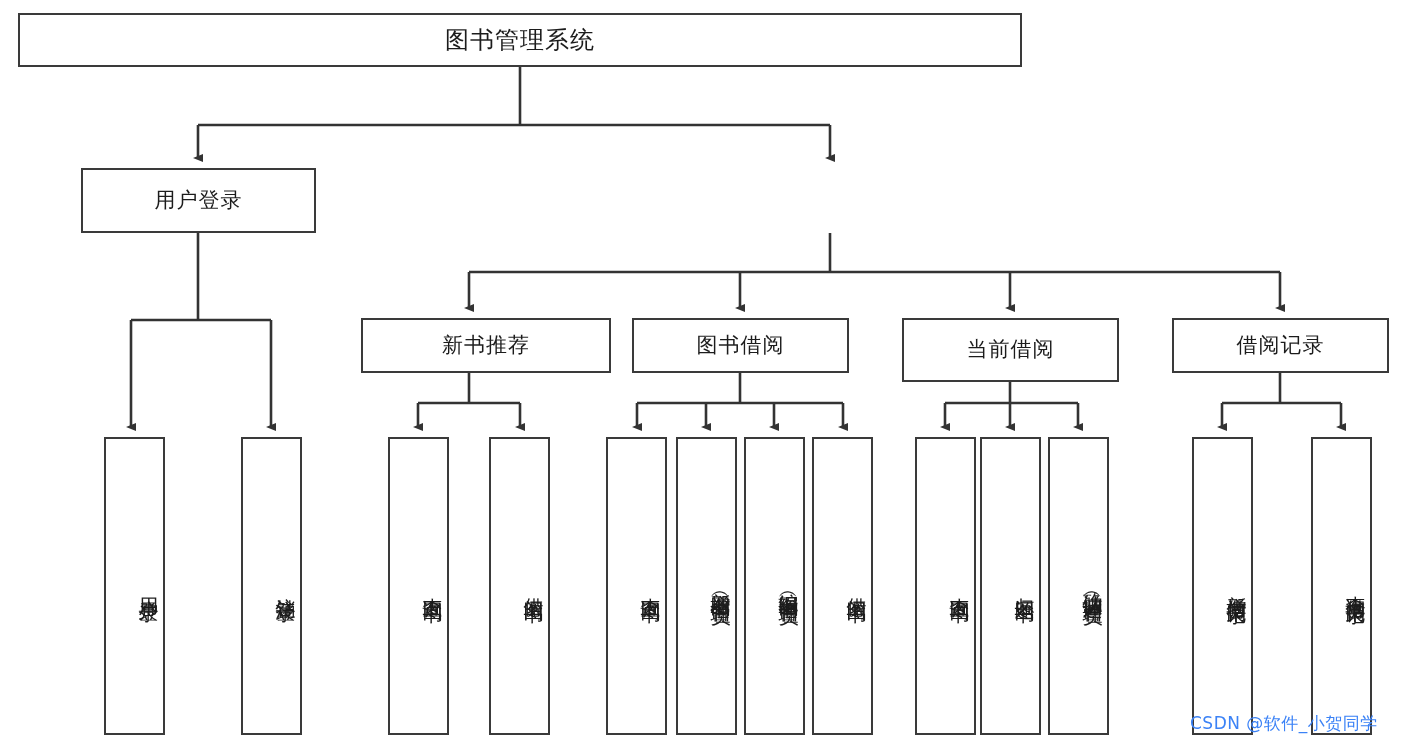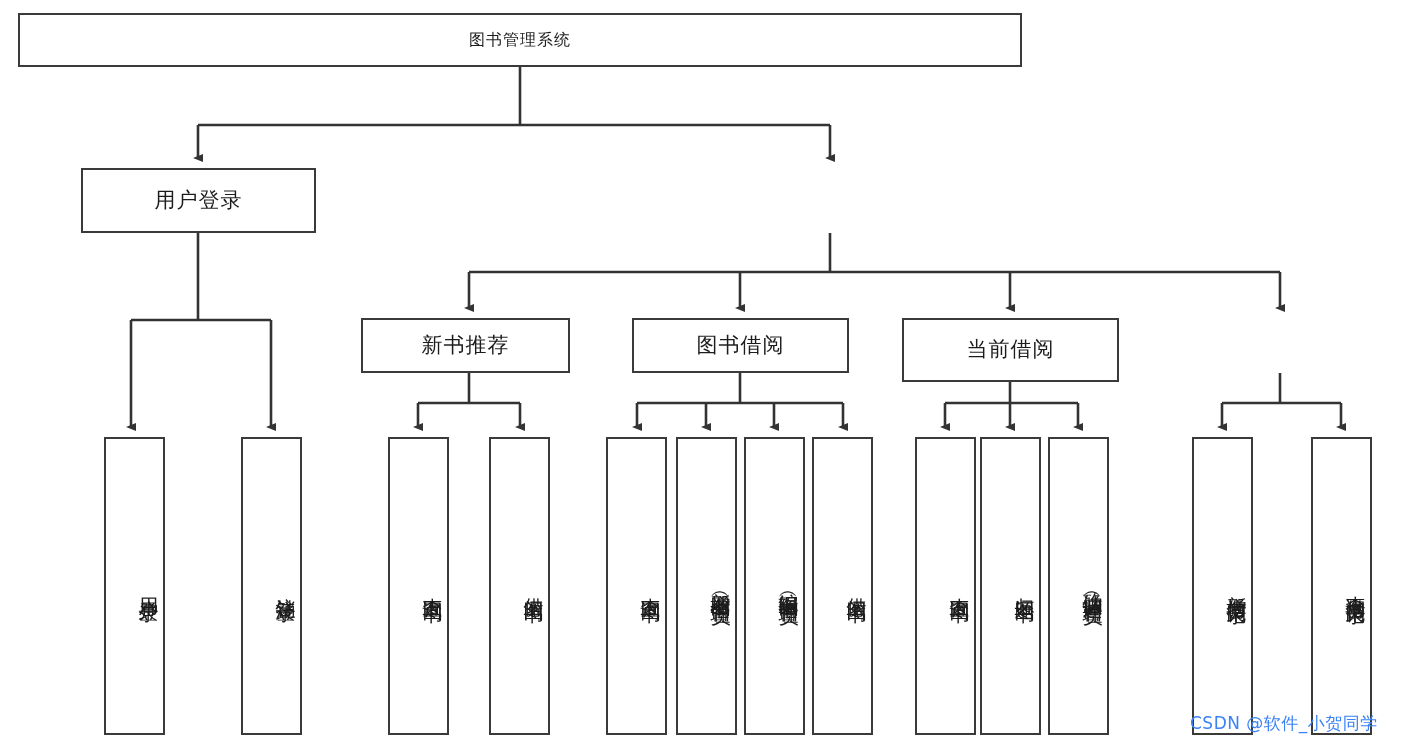--- a/index.html
+++ b/index.html
@@ -34,21 +34,21 @@
     align-items: center;
     justify-content: center;
     color: #1c1c1c;
   }
   .node.horiz {
     font-size: 21px;
     letter-spacing: 1px;
     line-height: 1.1;
   }
   .node.root {
-    font-size: 16px;
+    font-size: 24px;
   }
   .node.vert {
     writing-mode: vertical-rl;
     text-orientation: upright;
     padding: 8px 0;
     font-size: 20px;
     letter-spacing: 2px;
     align-items: flex-start;
     justify-content: center;
   }
@@ -126,28 +126,31 @@
   </svg>
 
   <div class="node horiz root" style="left:18px; top:13px; width:1004px; height:54px;">
     <span class="label">图书管理系统</span>
   </div>
 
   <div class="node horiz" style="left:81px; top:168px; width:235px; height:65px;">
     <span class="label">用户登录</span>
   </div>
 
-  <div class="node horiz" style="left:361px; top:318px; width:209px; height:55px;">
+  <div class="node horiz" style="left:361px; top:318px; width:250px; height:55px;">
     <span class="label">新书推荐</span>
   </div>
   <div class="node horiz" style="left:632px; top:318px; width:217px; height:55px;">
     <span class="label">图书借阅</span>
   </div>
   <div class="node horiz" style="left:902px; top:318px; width:217px; height:64px;">
     <span class="label">当前借阅</span>
+  </div>
+  <div class="node horiz" style="left:1172px; top:318px; width:217px; height:55px;">
+    <span class="label">借阅记录</span>
   </div>
 
   <div class="node vert" style="left:104px; top:437px; width:61px; height:298px;">
     <span class="label">用户登录</span>
   </div>
   <div class="node vert" style="left:241px; top:437px; width:61px; height:298px;">
     <span class="label">注销登录</span>
   </div>
 
   <div class="node vert" style="left:388px; top:437px; width:61px; height:298px;">

